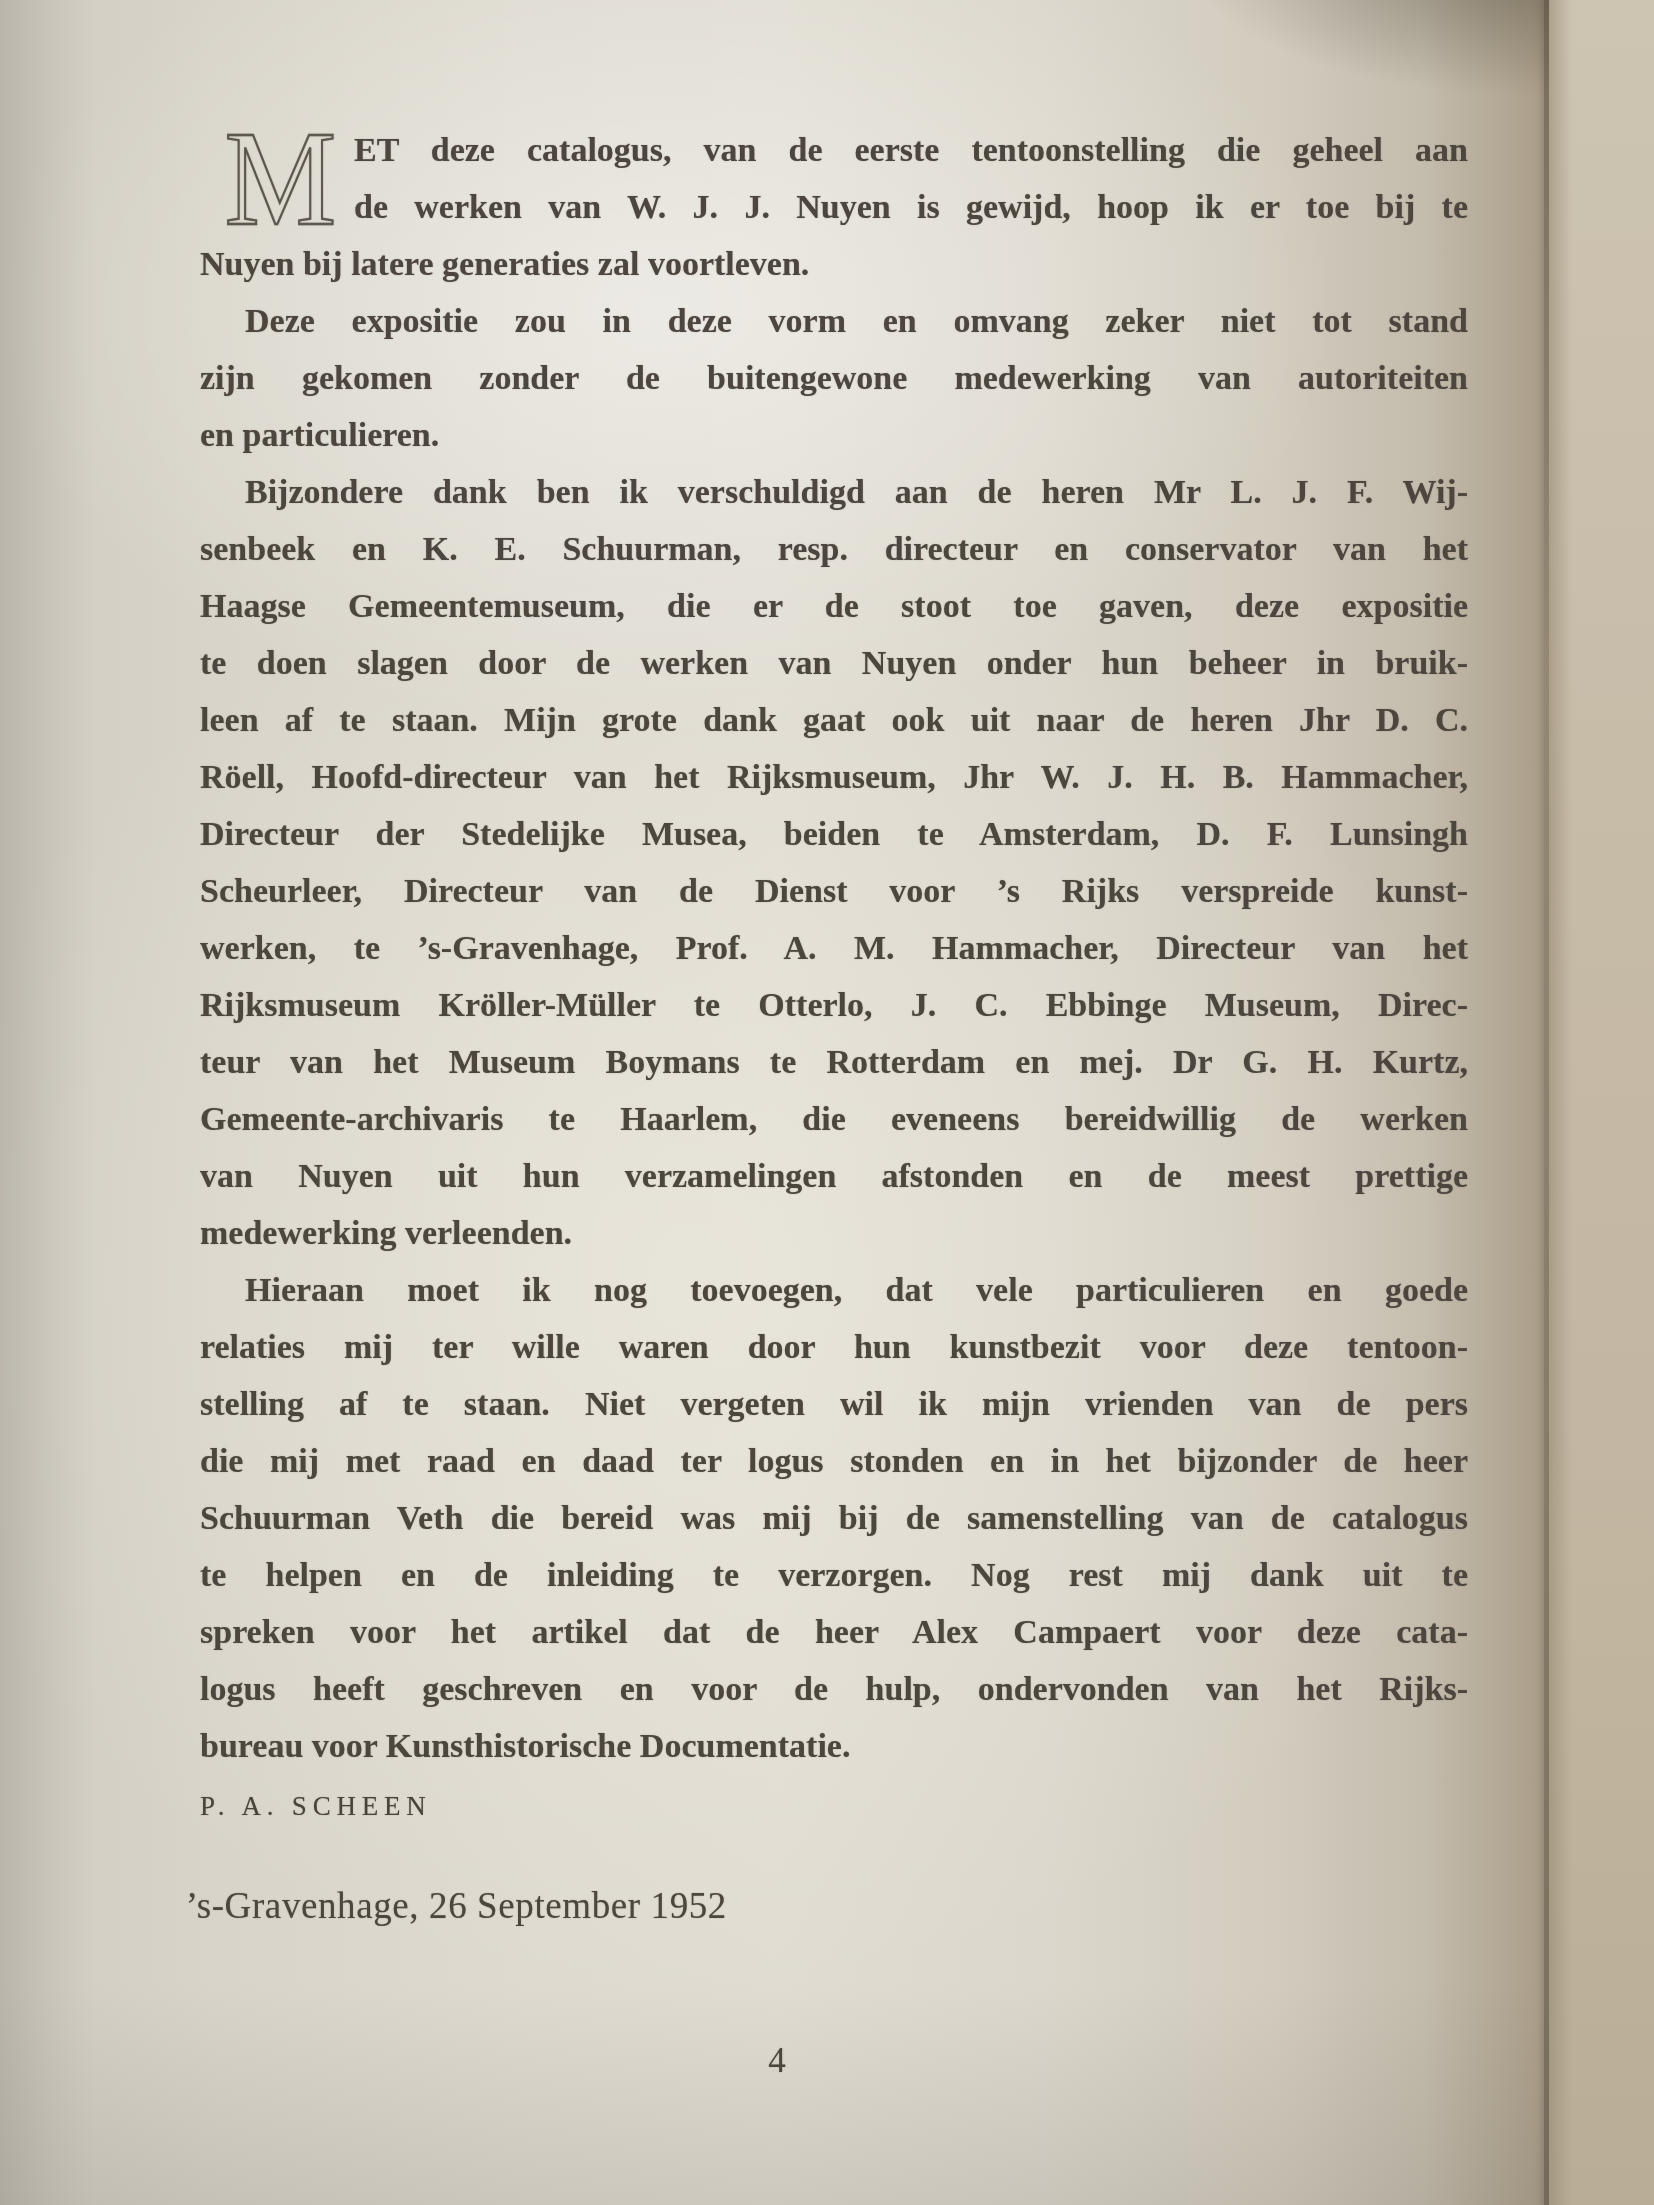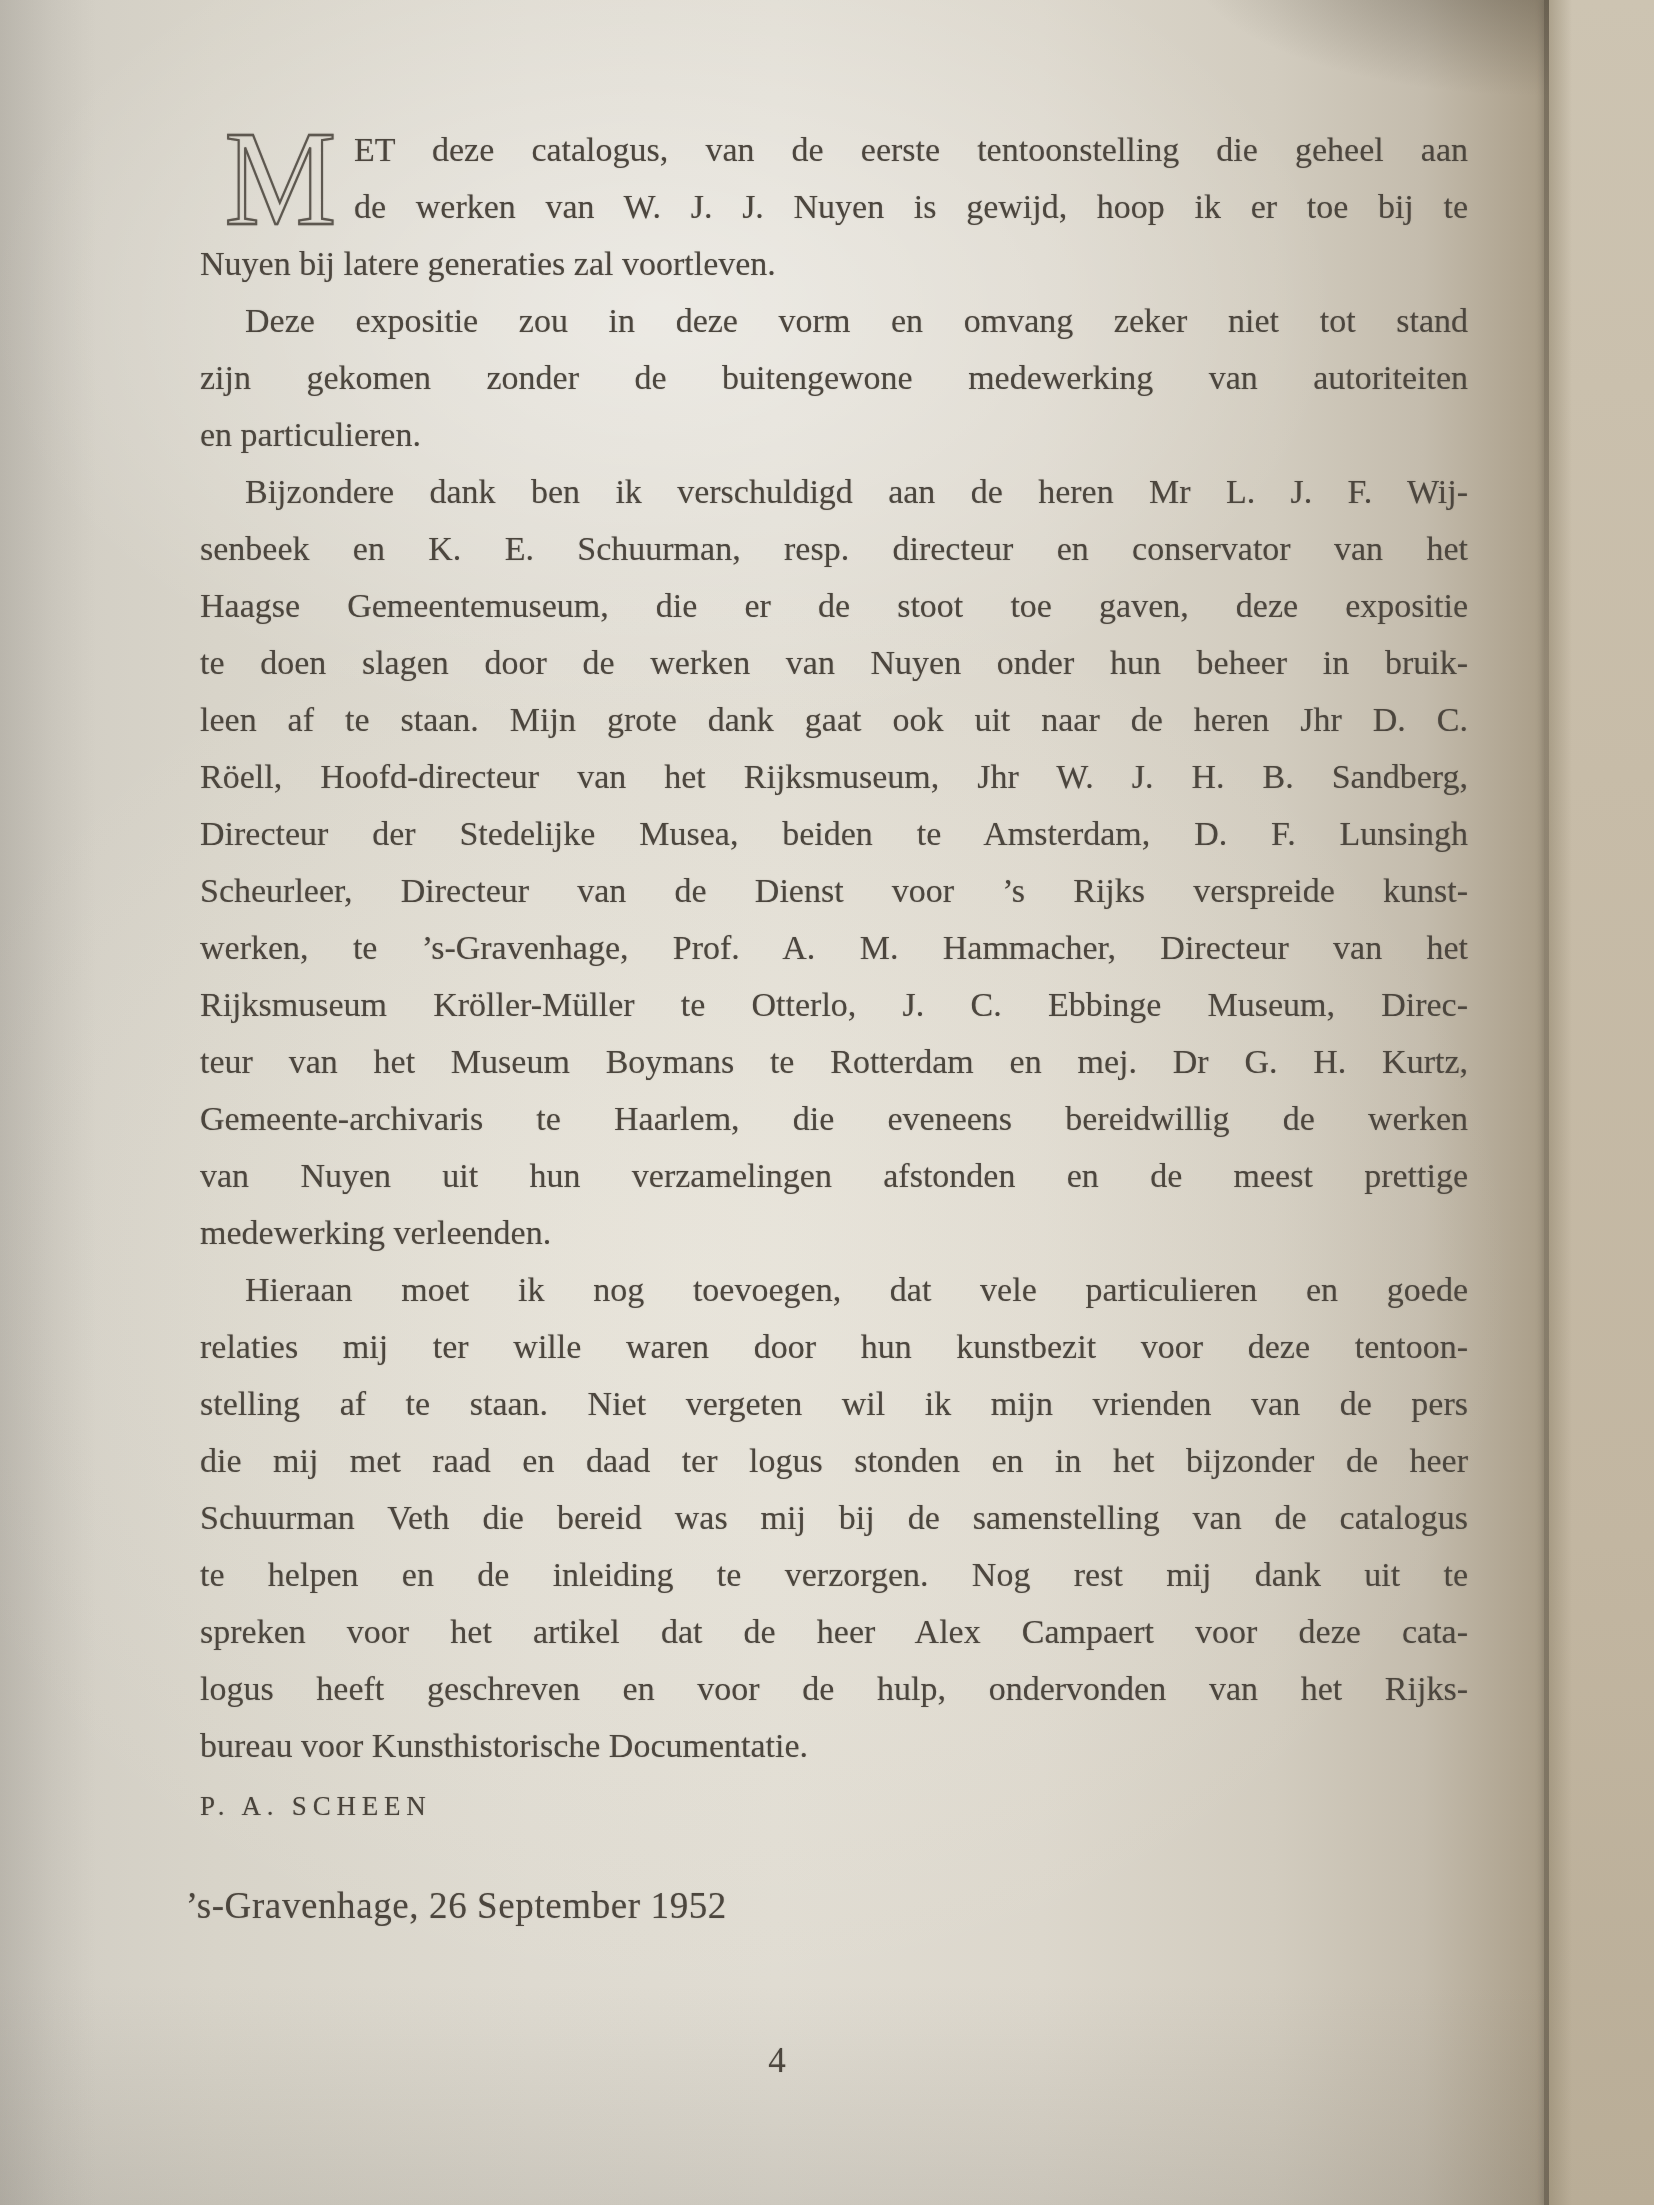--- a/index.html
+++ b/index.html
@@ -80,20 +80,21 @@
     color: #4c463e;
     font-size: 34px;
     line-height: 57px;
     text-shadow: 0 0 1.3px rgba(76,70,62,0.40);
   }
   .para { position: relative; }
   .line {
     height: 57px;
     text-align: justify;
     text-align-last: justify;
+    font-weight: bold;
   }
   .line.last { text-align-last: left; }
   .para.indent .line:first-child { text-indent: 45px; }
   .p0 .line.dc { padding-left: 154px; }
   .dropcap {
     position: absolute;
     left: 18px;
     top: 7.8px;
     overflow: visible;
   }
@@ -149,21 +150,21 @@
       <div class="line">zijn gekomen zonder de buitengewone medewerking van autoriteiten</div>
       <div class="line last">en particulieren.</div>
     </div>
 
     <div class="para indent">
       <div class="line">Bijzondere dank ben ik verschuldigd aan de heren Mr L. J. F. Wij-</div>
       <div class="line">senbeek en K. E. Schuurman, resp. directeur en conservator van het</div>
       <div class="line">Haagse Gemeentemuseum, die er de stoot toe gaven, deze expositie</div>
       <div class="line">te doen slagen door de werken van Nuyen onder hun beheer in bruik-</div>
       <div class="line">leen af te staan. Mijn grote dank gaat ook uit naar de heren Jhr D. C.</div>
-      <div class="line">Röell, Hoofd-directeur van het Rijksmuseum, Jhr W. J. H. B. Sandberg,</div>
+      <div class="line">Röell, Hoofd-directeur van het Rijksmuseum, Jhr W. J. H. B. Hammacher,</div>
       <div class="line">Directeur der Stedelijke Musea, beiden te Amsterdam, D. F. Lunsingh</div>
       <div class="line">Scheurleer, Directeur van de Dienst voor ’s Rijks verspreide kunst-</div>
       <div class="line">werken, te ’s-Gravenhage, Prof. A. M. Hammacher, Directeur van het</div>
       <div class="line">Rijksmuseum Kröller-Müller te Otterlo, J. C. Ebbinge Museum, Direc-</div>
       <div class="line">teur van het Museum Boymans te Rotterdam en mej. Dr G. H. Kurtz,</div>
       <div class="line">Gemeente-archivaris te Haarlem, die eveneens bereidwillig de werken</div>
       <div class="line">van Nuyen uit hun verzamelingen afstonden en de meest prettige</div>
       <div class="line last">medewerking verleenden.</div>
     </div>
 

